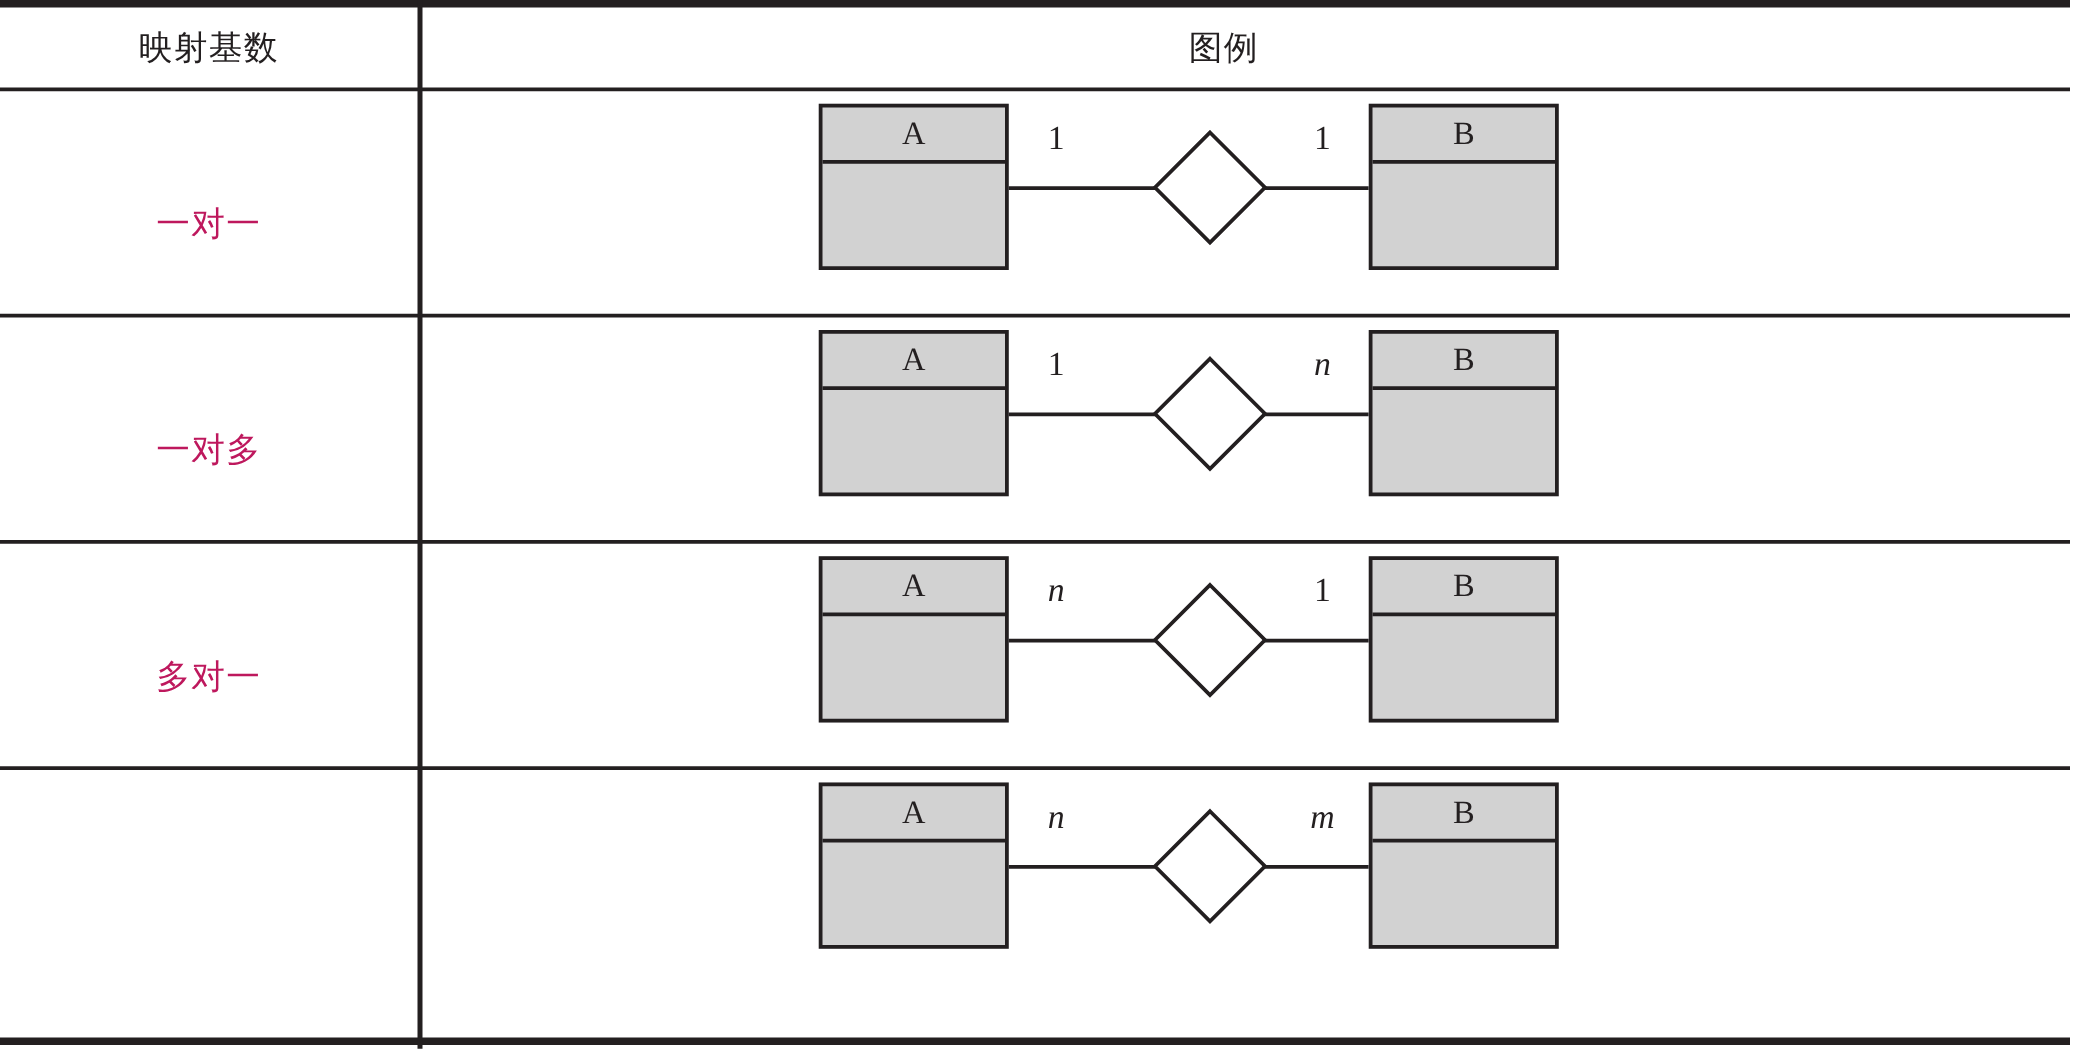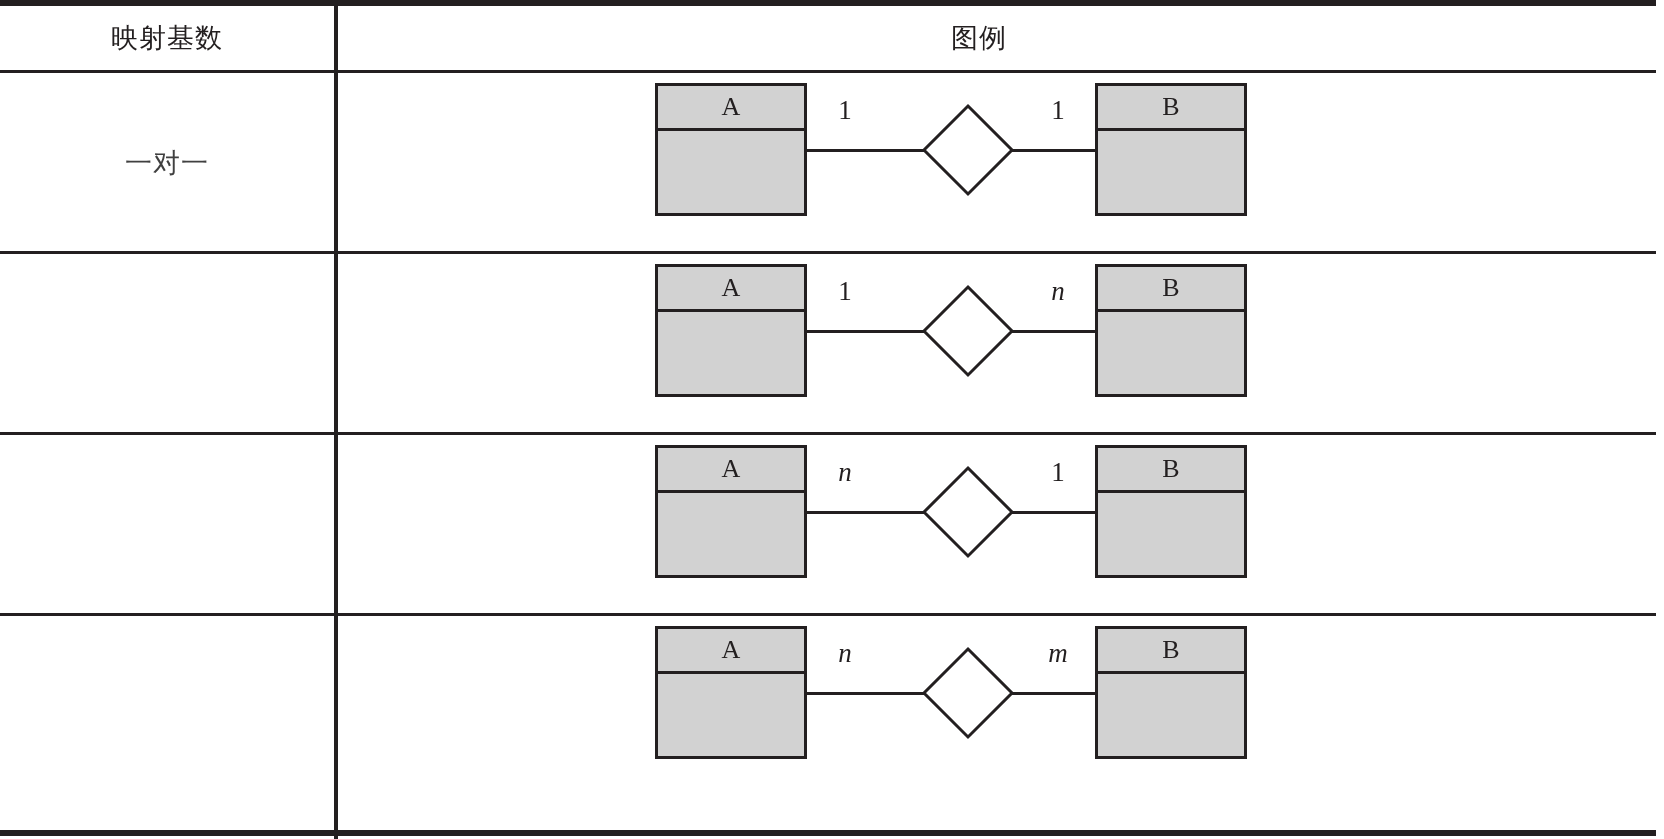--- a/index.html
+++ b/index.html
@@ -61,29 +61,29 @@
   .row {
     position: absolute;
     left: 0;
     width: 1664px;
     height: 180px;
   }
 
   .row-label {
     position: absolute;
     left: 0;
-    top: 0;
+    top: 16px;
     width: 334px;
     height: 180px;
     display: flex;
     align-items: center;
     justify-content: center;
     font-size: 27px;
     letter-spacing: 1px;
-    color: #404040;
+    color: #be185d;
   }
 
   .diagram {
     position: absolute;
     left: 338px;
     top: 0;
     width: 1318px;
     height: 180px;
   }
 
@@ -179,20 +179,21 @@
       <div class="entity right">
         <div class="entity-head">B</div>
         <div class="entity-body"></div>
       </div>
       <div class="card left-card">1</div>
       <div class="card right-card">1</div>
     </div>
   </div>
 
   <div class="row" style="top:254px;">
+    <div class="row-label">一对多</div>
     <div class="diagram">
       <div class="entity left">
         <div class="entity-head">A</div>
         <div class="entity-body"></div>
       </div>
       <div class="connector seg-left"></div>
       <div class="diamond">
         <svg width="94" height="94" viewBox="0 0 94 94">
           <polygon points="47,3 91,47 47,91 3,47" fill="#ffffff" stroke="#231f20" stroke-width="3"></polygon>
         </svg>
@@ -201,20 +202,21 @@
       <div class="entity right">
         <div class="entity-head">B</div>
         <div class="entity-body"></div>
       </div>
       <div class="card left-card">1</div>
       <div class="card right-card italic">n</div>
     </div>
   </div>
 
   <div class="row" style="top:435px;">
+    <div class="row-label">多对一</div>
     <div class="diagram">
       <div class="entity left">
         <div class="entity-head">A</div>
         <div class="entity-body"></div>
       </div>
       <div class="connector seg-left"></div>
       <div class="diamond">
         <svg width="94" height="94" viewBox="0 0 94 94">
           <polygon points="47,3 91,47 47,91 3,47" fill="#ffffff" stroke="#231f20" stroke-width="3"></polygon>
         </svg>

